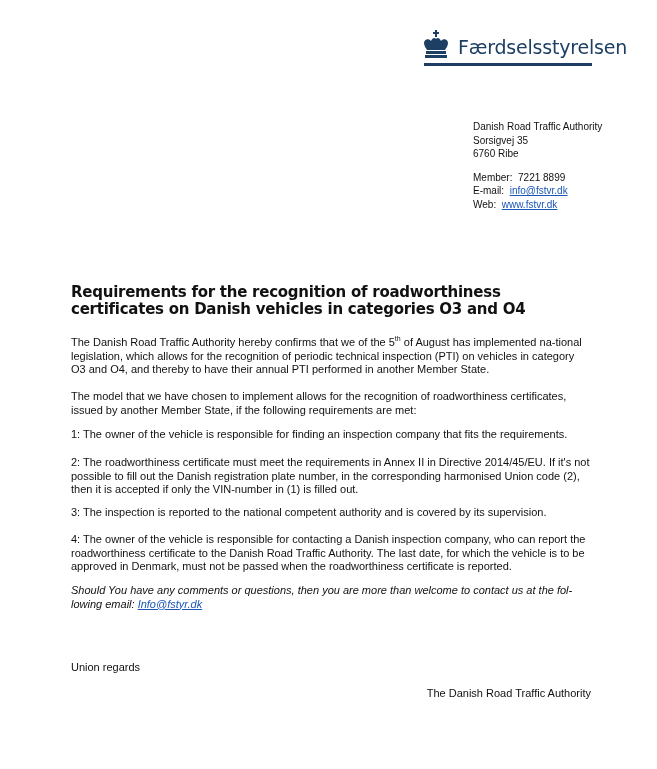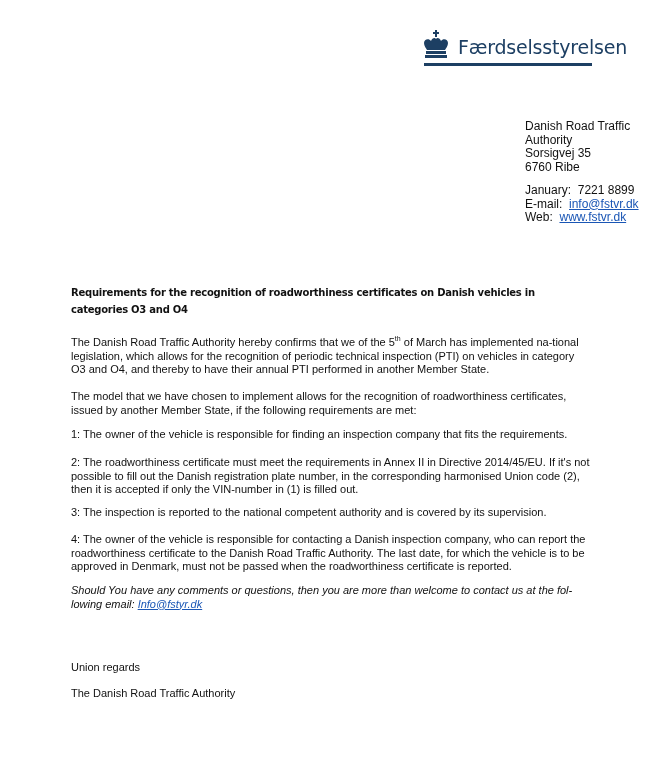--- a/index.html
+++ b/index.html
@@ -3,37 +3,37 @@
   <meta charset="utf-8">
   <style>
     html, body { margin: 0; padding: 0; background: #ffffff; }
     body { width: 657px; height: 769px; position: relative; overflow: hidden;
       font-family: "Liberation Sans", sans-serif; color: #111; }
     .logo { position: absolute; left: 421px; top: 30px; display: flex; align-items: flex-end; }
     .logo .crown { width: 30px; height: 30px; margin-right: 7px; }
     .logo .wordmark { font-family: "DejaVu Sans", sans-serif; font-size: 19px; color: #1d3f63;
       letter-spacing: -0.2px; line-height: 22px; padding-bottom: 2px; }
     .logo-rule { position: absolute; left: 424px; top: 63px; width: 168px; height: 3px; background: #1d3f63; }
-    .address { position: absolute; left: 525px; top: 120px; font-size: 12px; line-height: 13.5px; }
+    .address { position: absolute; left: 473px; top: 120px; font-size: 10px; line-height: 13.5px; }
     .address .gap { height: 10px; }
     .address a { color: #1a56b5; text-decoration: underline; }
     .doc-title { position: absolute; left: 71px; top: 284px; width: 520px; font-weight: bold;
-      font-size: 10px; line-height: 17px; font-family: "DejaVu Sans", sans-serif; letter-spacing: -0.25px; }
+      font-size: 15px; line-height: 17px; font-family: "DejaVu Sans", sans-serif; letter-spacing: -0.25px; }
     .para { position: absolute; left: 71px; width: 520px; font-size: 11px; line-height: 13.6px; }
     .para sup { font-size: 7px; line-height: 0; }
     .para a { color: #1a56b5; text-decoration: underline; }
     .p1 { top: 336px; }
     .p2 { top: 390px; }
     .p3 { top: 428px; }
     .p4 { top: 456px; }
     .p5 { top: 506px; }
     .p6 { top: 533px; }
     .p7 { top: 584px; font-style: italic; }
     .closing1 { top: 661px; }
-    .closing2 { top: 687px; }
+    .closing2 { top: 687px; text-align: right; }
   </style>
 </head>
 <body>
 
 <div class="logo">
   <svg class="crown" viewBox="0 0 30 30">
     <g fill="#1d3f63">
       <rect x="14" y="0" width="2" height="7"></rect>
       <rect x="12" y="2" width="6" height="2"></rect>
       <path d="M3 13 C3 9 8 8 10 11 C11 8 14 7 15 9 C16 7 19 8 20 11 C22 8 27 9 27 13 C27 16 25 18 24 20 L6 20 C5 18 3 16 3 13 Z M6 13 C6 11 8 11 9 13 L9 17 L7 17 C6 16 6 14 6 13 Z M12 12 C12 10 14 10 14 12 L14 17 L12 17 Z M16 12 C16 10 18 10 18 12 L18 17 L16 17 Z M21 13 C22 11 24 11 24 13 C24 14 24 16 23 17 L21 17 Z"></path>
@@ -44,36 +44,36 @@
   <span class="wordmark">Færdselsstyrelsen</span>
 </div>
 <div class="logo-rule"></div>
 
 <div class="address">
   <div>Danish Road Traffic Authority</div>
   <div>Sorsigvej 35</div>
   <div>6760 Ribe</div>
   <div class="gap"></div>
   <div>
-    <span>January:</span>&nbsp;
+    <span>Member:</span>&nbsp;
     <span>7221 8899</span>
   </div>
   <div>
     <span>E-mail:</span>&nbsp;
     <a>info@fstvr.dk</a>
   </div>
   <div>
     <span>Web:</span>&nbsp;
     <a>www.fstvr.dk</a>
   </div>
 </div>
 
 <div class="doc-title">Requirements for the recognition of roadworthiness certificates on Danish vehicles in categories O3 and O4</div>
 
-<div class="para p1"><span>The Danish Road Traffic Authority hereby confirms that we of the 5</span><sup>th</sup><span> of March has implemented na-tional legislation, which allows for the recognition of periodic technical inspection (PTI) on vehicles in category O3 and O4, and thereby to have their annual PTI performed in another Member State.</span></div>
+<div class="para p1"><span>The Danish Road Traffic Authority hereby confirms that we of the 5</span><sup>th</sup><span> of August has implemented na-tional legislation, which allows for the recognition of periodic technical inspection (PTI) on vehicles in category O3 and O4, and thereby to have their annual PTI performed in another Member State.</span></div>
 
 <div class="para p2">The model that we have chosen to implement allows for the recognition of roadworthiness certificates, issued by another Member State, if the following requirements are met:</div>
 
 <div class="para p3">1: The owner of the vehicle is responsible for finding an inspection company that fits the requirements.</div>
 <div class="para p4">2: The roadworthiness certificate must meet the requirements in Annex II in Directive 2014/45/EU. If it's not possible to fill out the Danish registration plate number, in the corresponding harmonised Union code (2), then it is accepted if only the VIN-number in (1) is filled out.</div>
 <div class="para p5">3: The inspection is reported to the national competent authority and is covered by its supervision.</div>
 <div class="para p6">4: The owner of the vehicle is responsible for contacting a Danish inspection company, who can report the roadworthiness certificate to the Danish Road Traffic Authority. The last date, for which the vehicle is to be approved in Denmark, must not be passed when the roadworthiness certificate is reported.</div>
 
 <div class="para p7"><span>Should You have any comments or questions, then you are more than welcome to contact us at the fol-lowing email: </span><a>Info@fstyr.dk</a></div>
 

